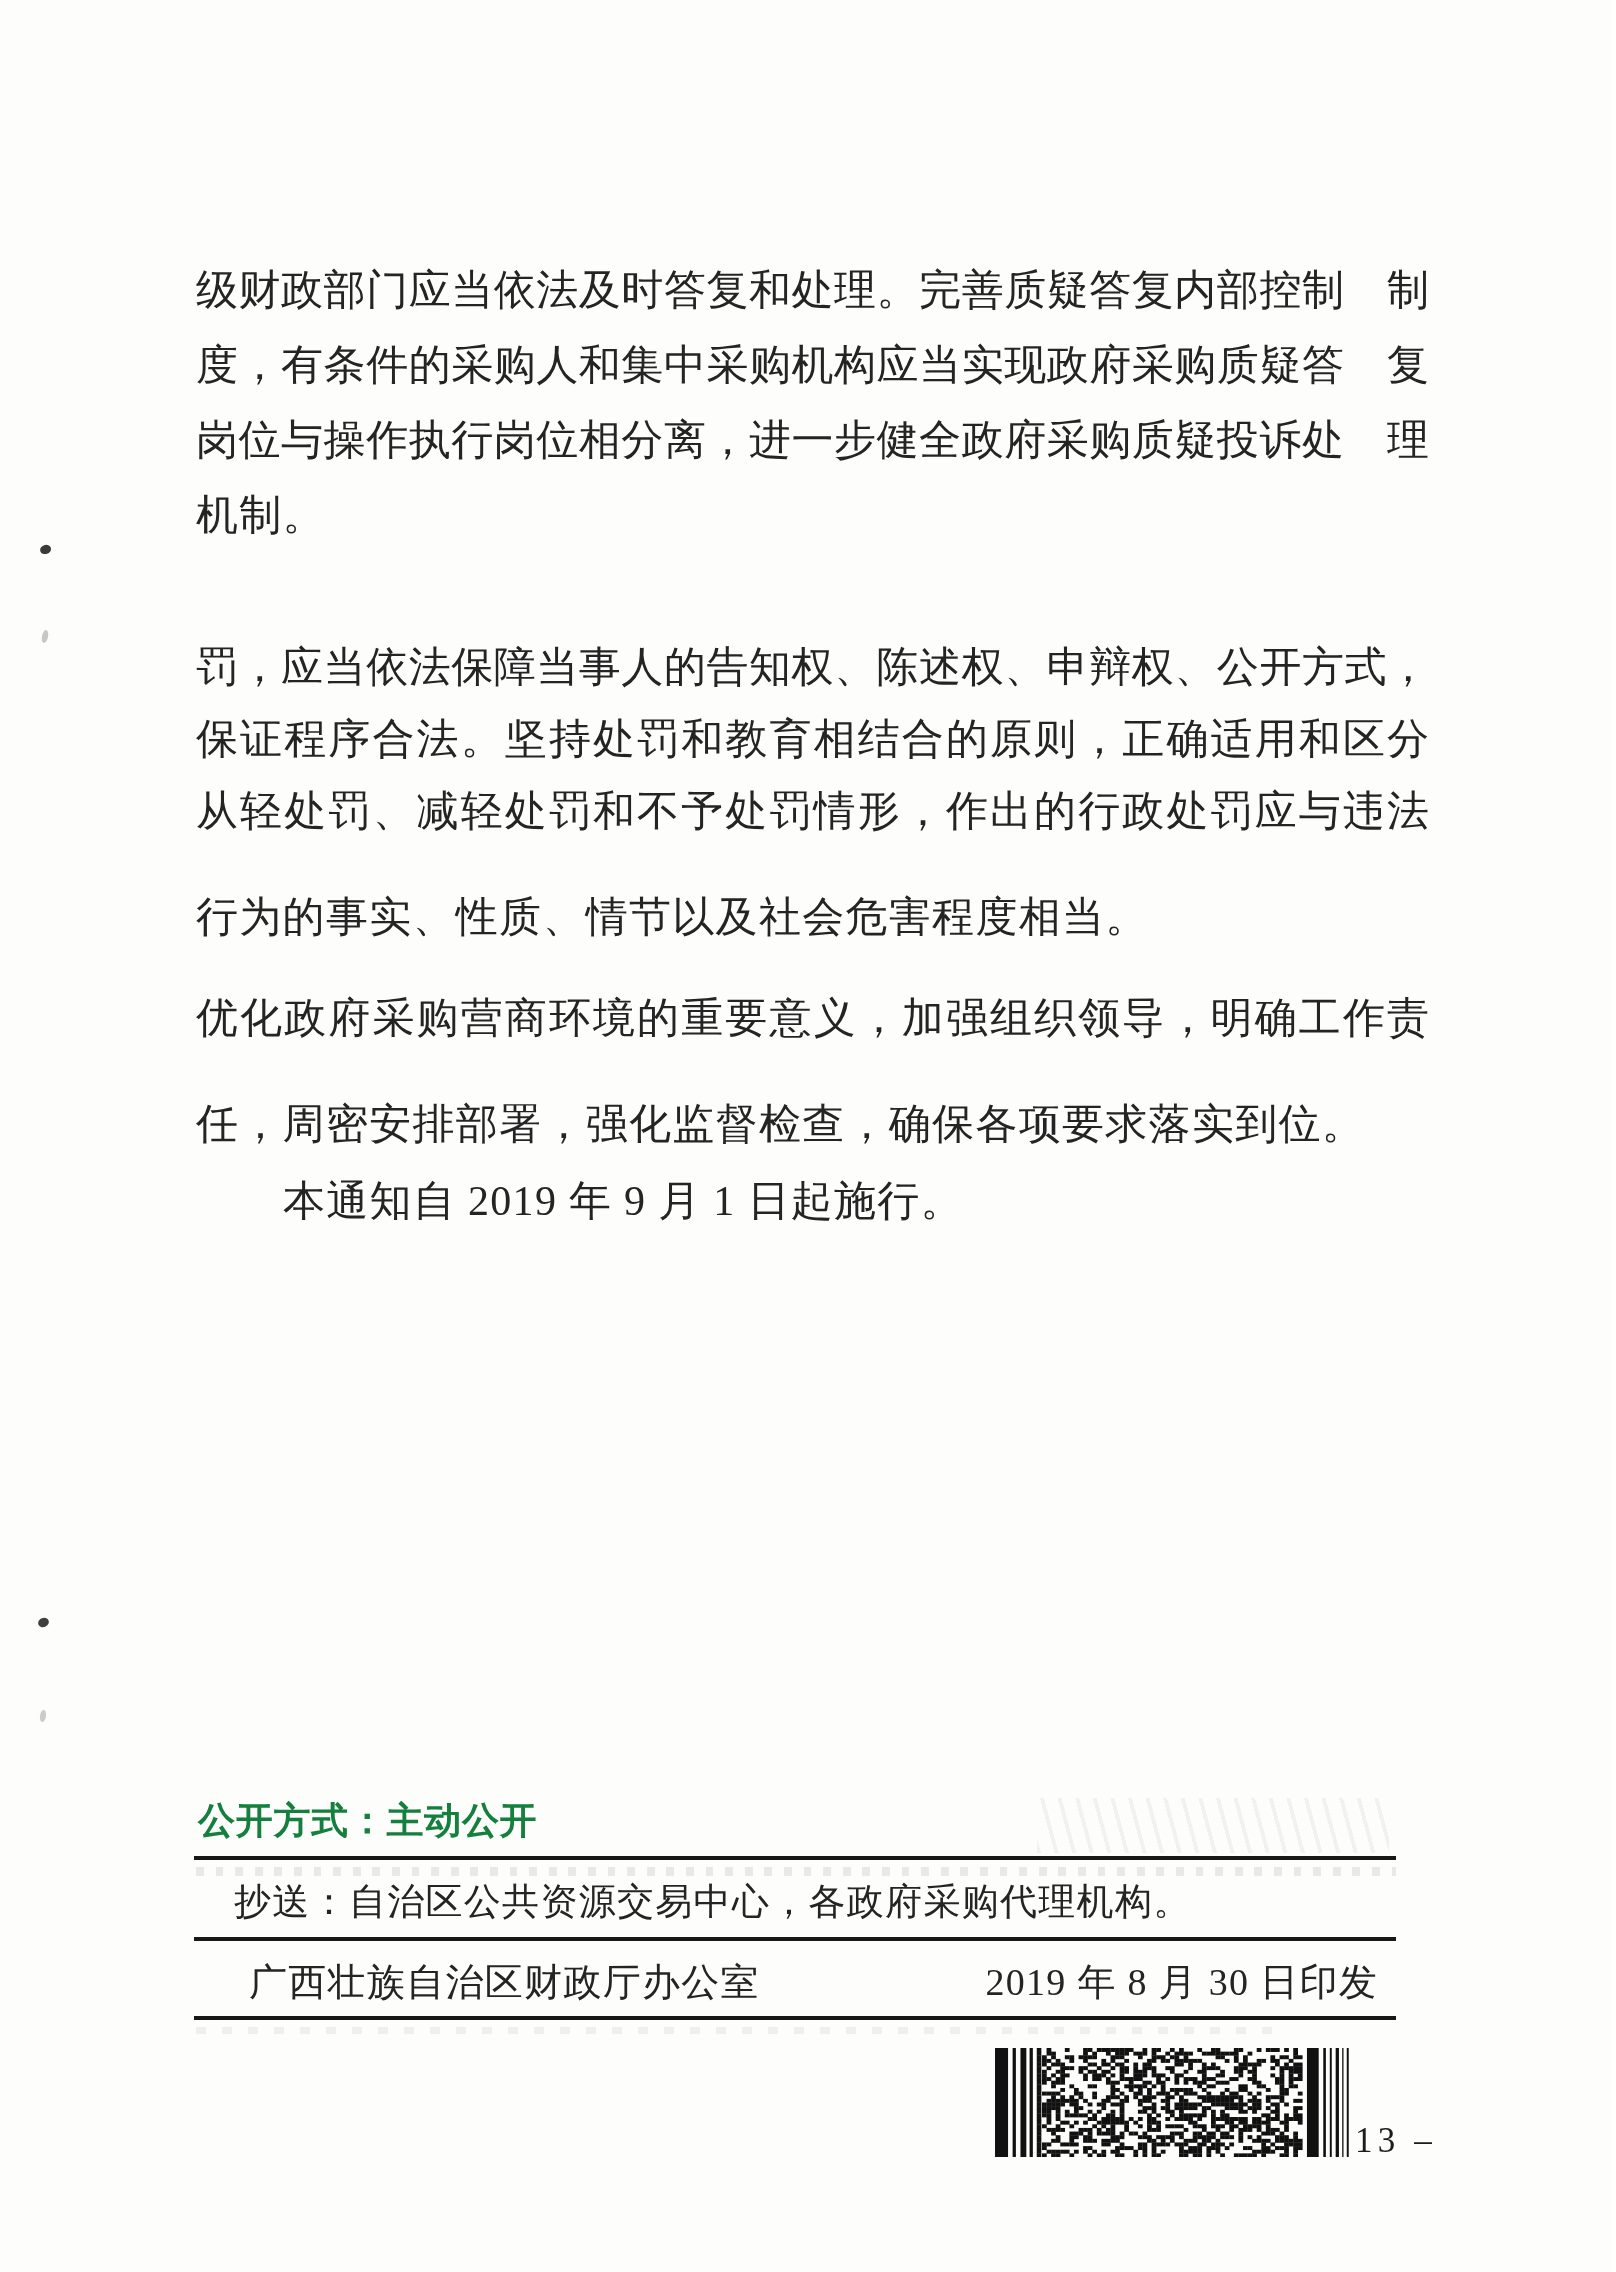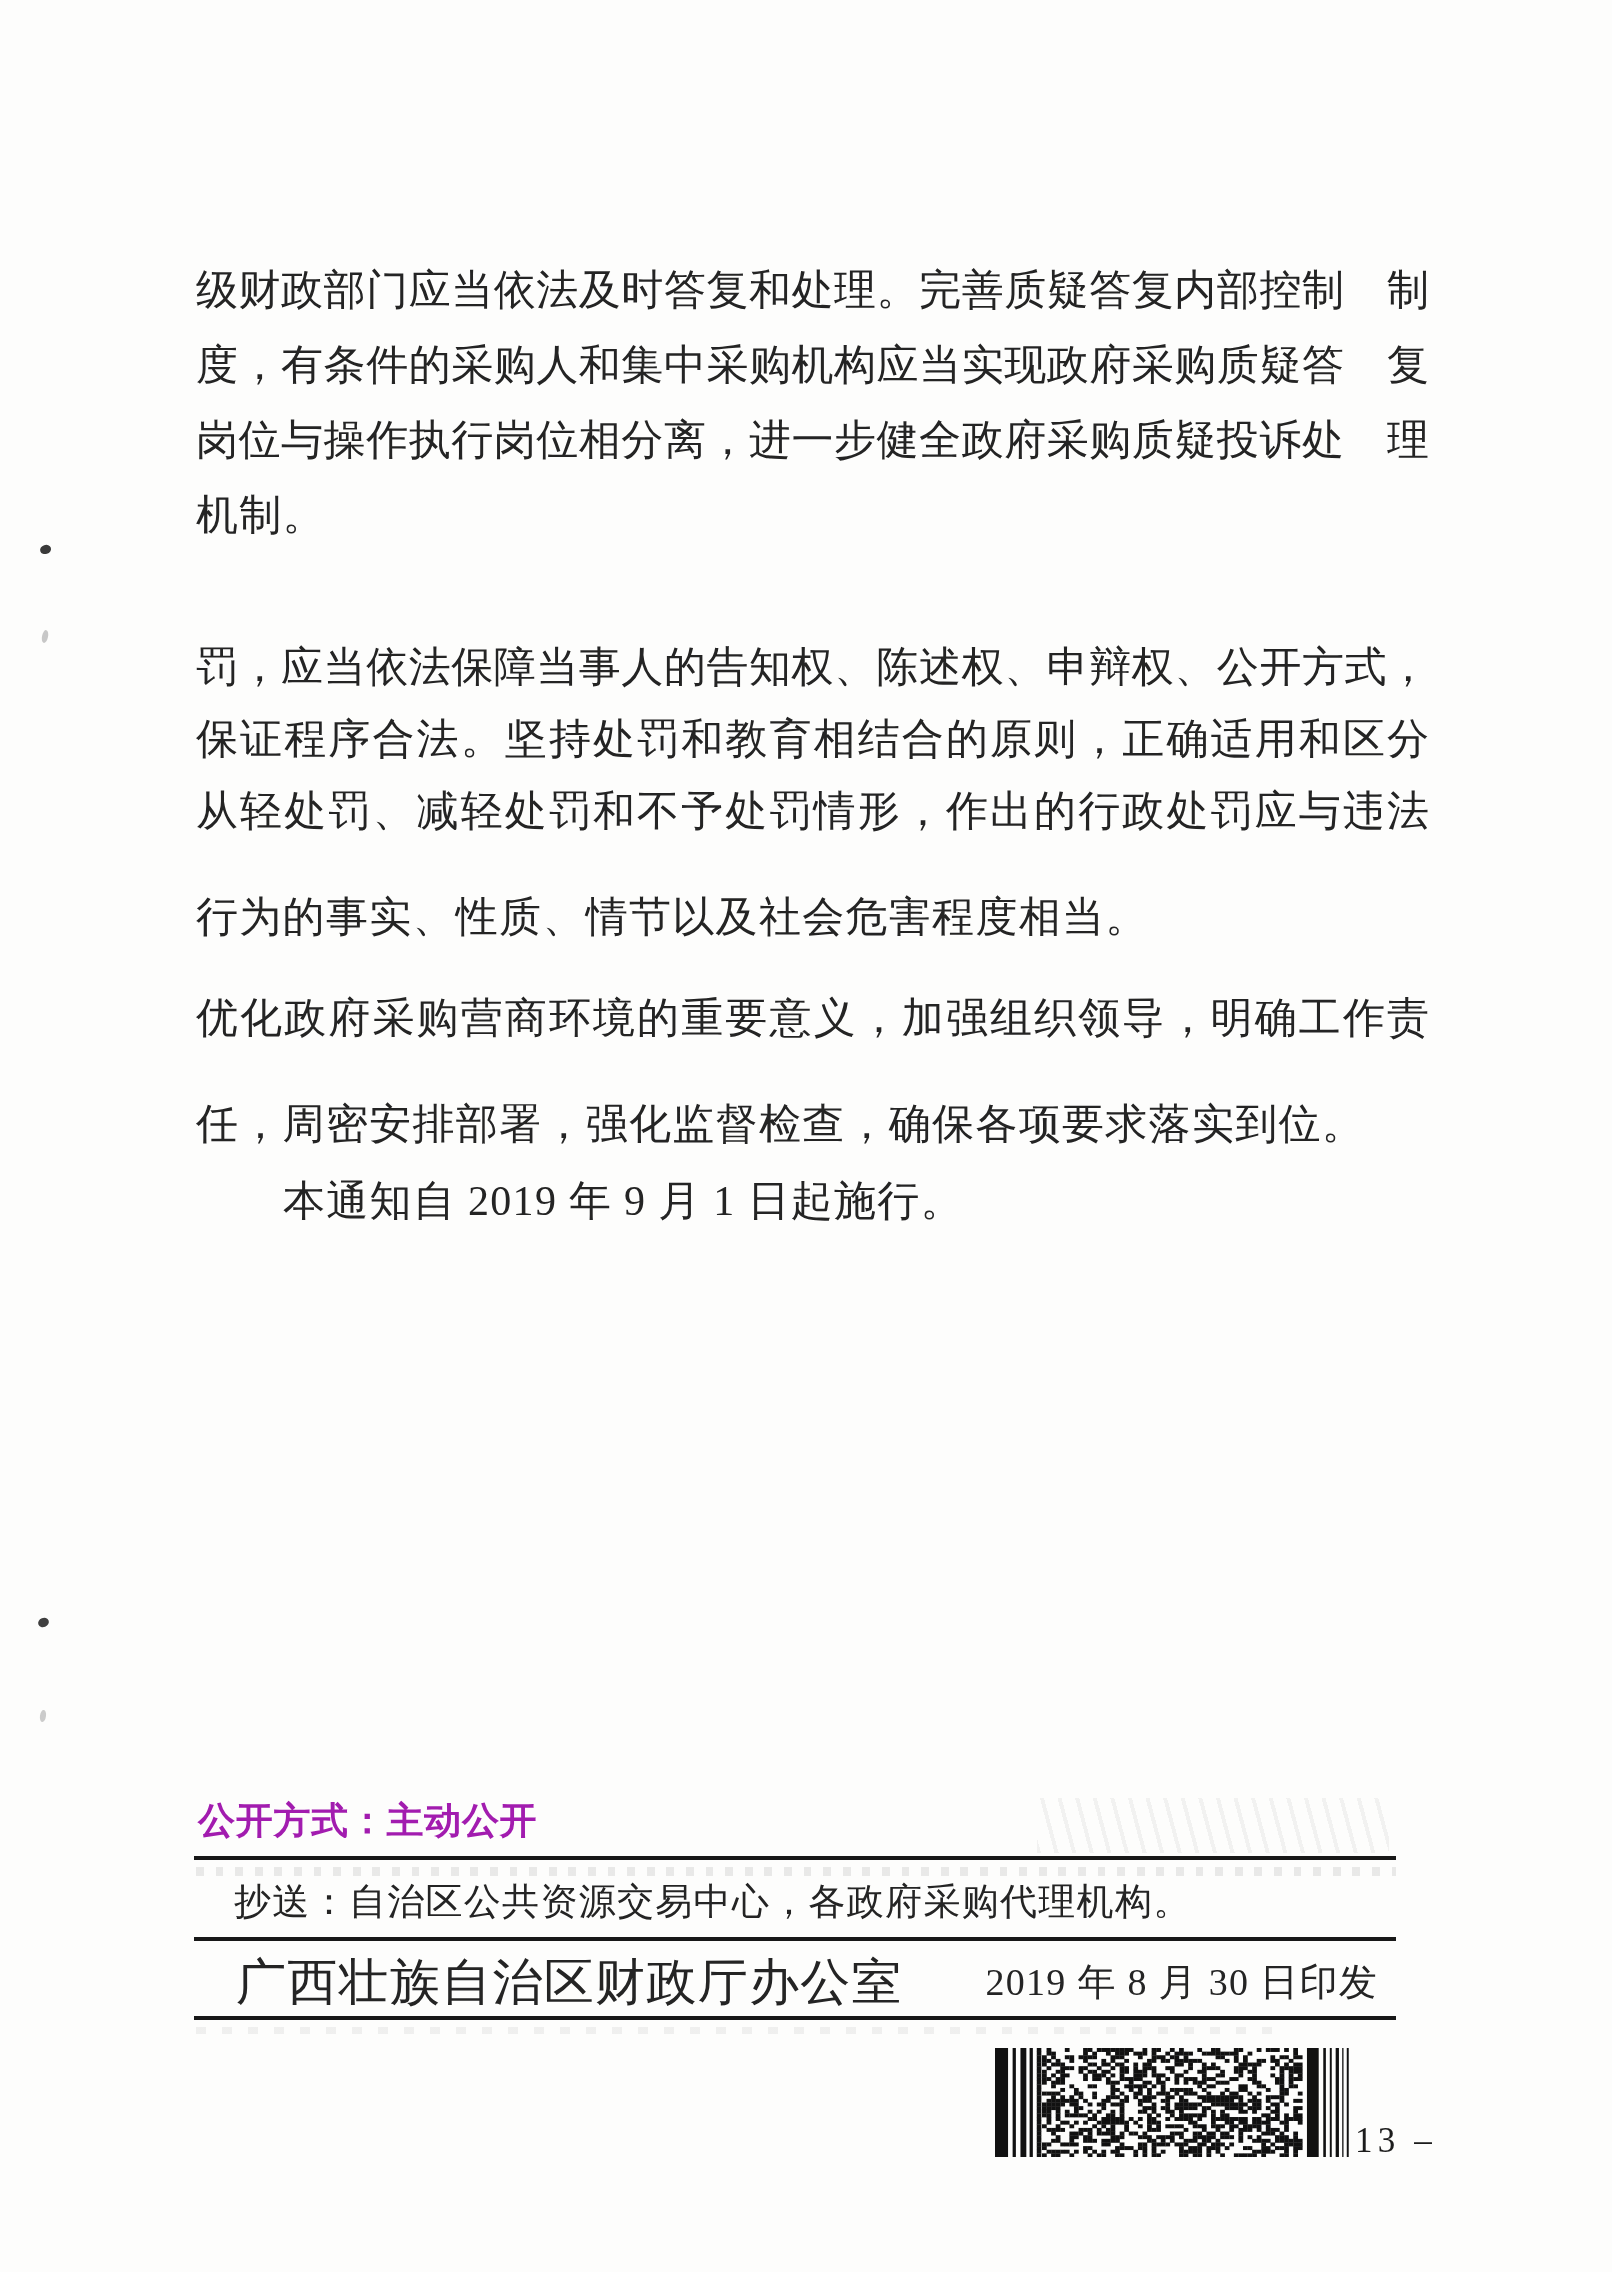--- a/index.html
+++ b/index.html
@@ -11,28 +11,28 @@
   .line{
     position:absolute;left:196px;width:1233px;font-size:42px;line-height:52px;
     box-sizing:border-box;white-space:normal;
   }
   .j{text-align:justify;text-align-last:justify;}
   .n{letter-spacing:1.3px;}
   .ind{padding-left:87px;}
   
   .publicity{
     position:absolute;left:198px;top:1795px;font-size:37px;line-height:52px;font-weight:700;
-    font-family:"Liberation Sans","DejaVu Sans",sans-serif;letter-spacing:0.7px;color:#a21caf;
+    font-family:"Liberation Sans","DejaVu Sans",sans-serif;letter-spacing:0.7px;color:#15803d;
   }
   .rule{position:absolute;left:194px;width:1202px;height:3.9px;background:#181818;}
   .rule1{top:1856px;}
   .rule2{top:1937px;}
   .rule3{top:2016px;}
   .cc{position:absolute;left:234px;top:1876px;font-size:37px;line-height:52px;letter-spacing:1.3px;}
-  .issuer{position:absolute;left:236px;top:1956px;font-size:50px;line-height:52px;letter-spacing:1.3px;}
+  .issuer{position:absolute;left:249px;top:1956px;font-size:38px;line-height:52px;letter-spacing:1.3px;}
   .pdate{position:absolute;right:234px;top:1956px;font-size:38px;line-height:52px;letter-spacing:1.3px;}
   .pagenum{
     position:absolute;left:1355px;top:2121px;font-size:35px;line-height:39px;letter-spacing:5.2px;
     color:#1c1c1c;z-index:1;
   }
   .barcode{position:absolute;left:995px;top:2048px;width:372px;height:109px;z-index:2;}
   .barcode svg{display:block;width:100%;height:100%;}
   
   .speck{position:absolute;border-radius:50%;}
   .speck1{left:40px;top:545px;width:11px;height:8.5px;background:#3a3a3a;transform:rotate(-18deg);}

